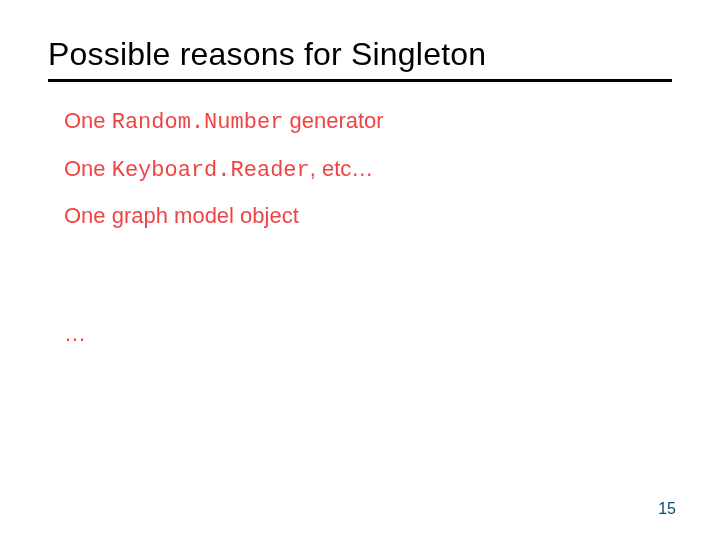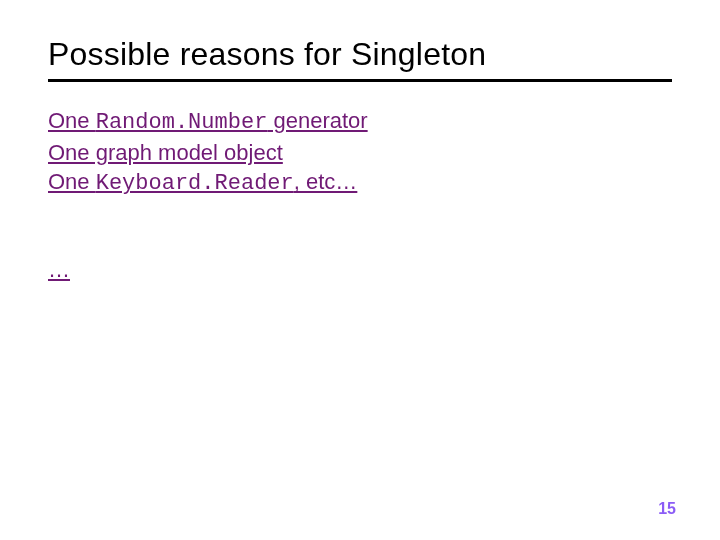--- a/index.html
+++ b/index.html
@@ -26,57 +26,55 @@
     margin: 0 0 6px 0;
     letter-spacing: 0.2px;
   }
   .rule {
     border: none;
     border-top: 3px solid #000000;
     margin: 0 0 24px 0;
     width: 100%;
   }
   .body p {
-    margin: 0;
+    margin: 16px;
     font-size: 22px;
     line-height: 1.35;
-    color: #701a75;
-    text-decoration: underline;
+    color: #ef4444;
   }
   .body .gap {
     height: 28px;
   }
   .mono {
     font-family: "Courier New", Courier, monospace;
   }
   .footer-num {
     position: absolute;
     right: 44px;
     bottom: 22px;
     font-size: 16px;
-    color: #8b5cf6;
-    font-weight: bold;
+    color: #0c4a6e;
   }
 </style>
 </head>
 <body>
 
 <div class="slide">
 
   <h1 class="title">Possible reasons for Singleton</h1>
   <hr class="rule">
 
   <div class="body">
     <p>
       <span>One </span><span class="mono">Random.Number</span><span> generator</span>
     </p>
-    <p>One graph model object</p>
     <p>
       <span>One </span><span class="mono">Keyboard.Reader</span><span>, etc…</span>
     </p>
+    <p>One graph model object</p>
 
     <div class="gap"></div>
 
 
     <div class="gap"></div>
 
     <p>…</p>
   </div>
 
   <div class="footer-num">15</div>

